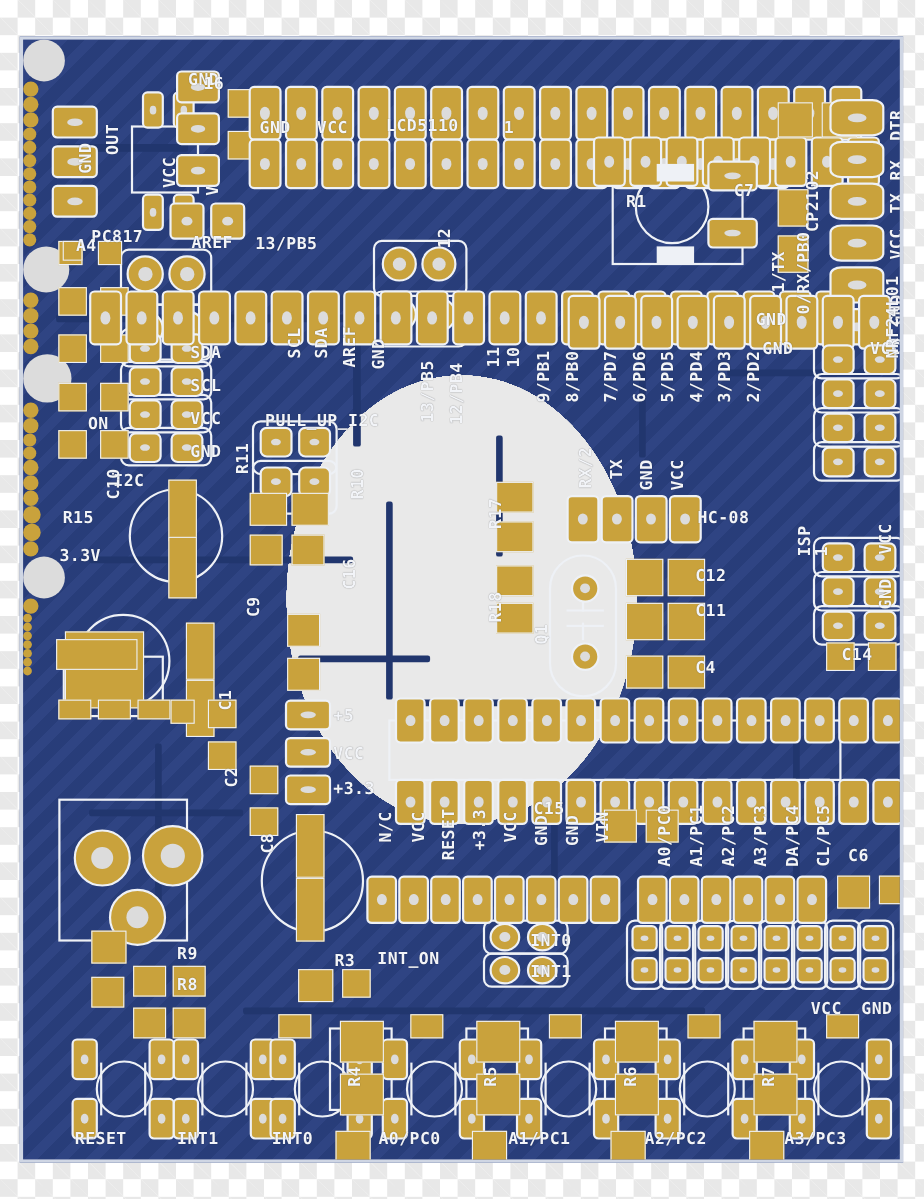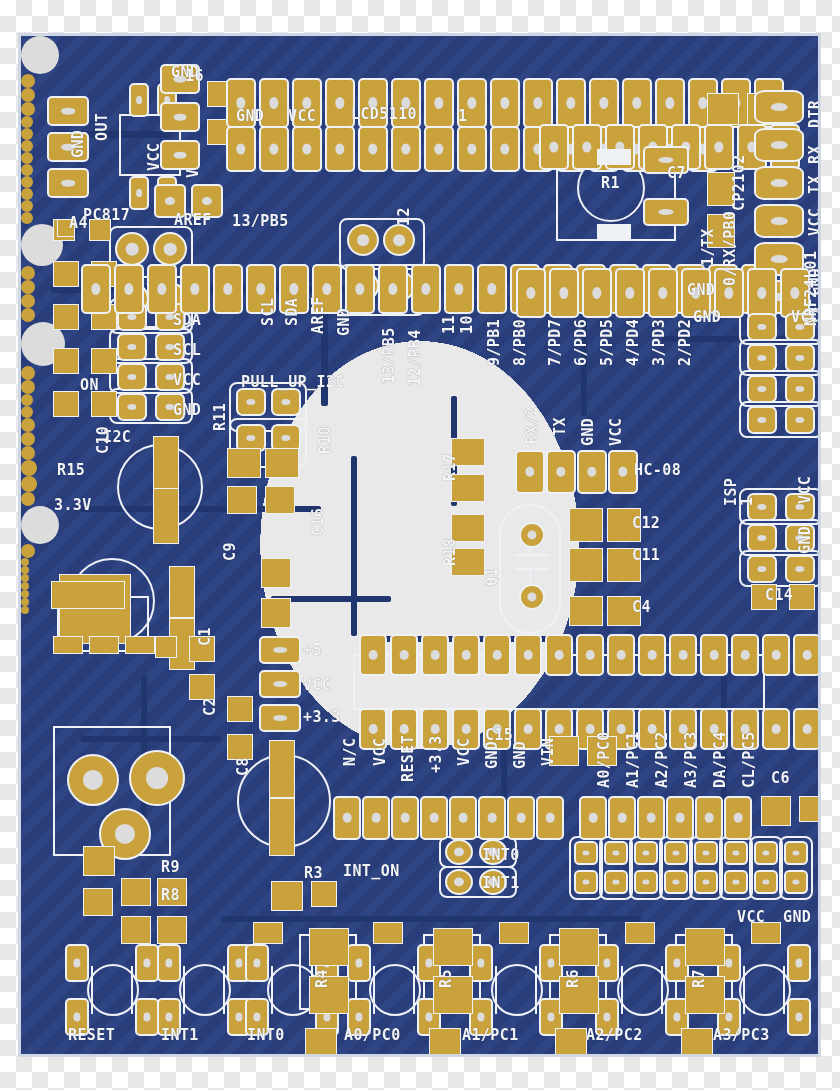--- a/index.html
+++ b/index.html
@@ -545,21 +545,21 @@
   <span class="lbl" style="left:666px;top:245px;">GND</span>
   <span class="lbl v" style="left:678px;top:230px;">1/TX</span>
   <span class="lbl v" style="left:700px;top:250px;">0/RX/PB0</span>
 
   <span class="lbl v" style="left:709px;top:175px;">CP2102</span>
   <span class="lbl v" style="left:785px;top:92px;">DTR</span>
   <span class="lbl v" style="left:785px;top:128px;">RX</span>
   <span class="lbl v" style="left:785px;top:158px;">TX</span>
   <span class="lbl v" style="left:785px;top:200px;">VCC</span>
   <span class="lbl v" style="left:785px;top:260px;">GND</span>
-  <span class="lbl" style="left:548px;top:138px;margin-left:32px;">R1</span>
+  <span class="lbl" style="left:548px;top:138px;">R1</span>
   <span class="lbl" style="left:646px;top:128px;">C7</span>
 
   <span class="lbl" style="left:152px;top:275px;">SDA</span>
   <span class="lbl" style="left:152px;top:305px;">SCL</span>
   <span class="lbl" style="left:152px;top:335px;">VCC</span>
   <span class="lbl" style="left:152px;top:365px;">GND</span>
   <span class="lbl" style="left:59px;top:340px;">ON</span>
   <span class="lbl" style="left:82px;top:392px;">I2C</span>
   <span class="lbl" style="left:220px;top:337px;">PULL_UP_I2C</span>
   <span class="lbl" style="left:36px;top:425px;">R15</span>

